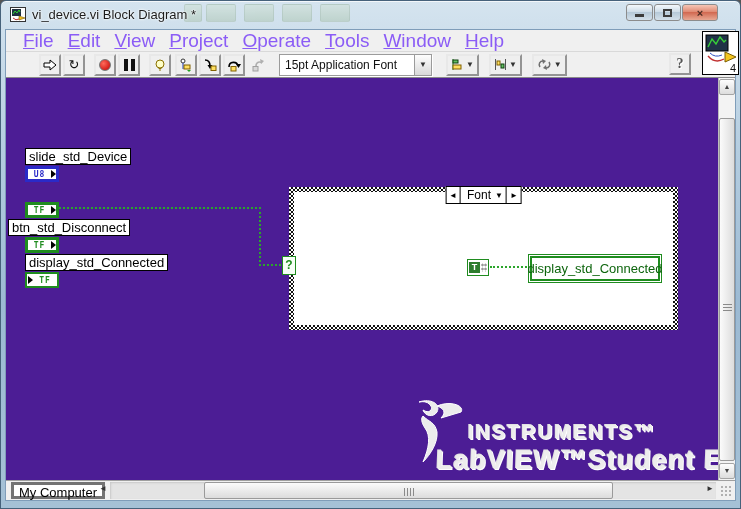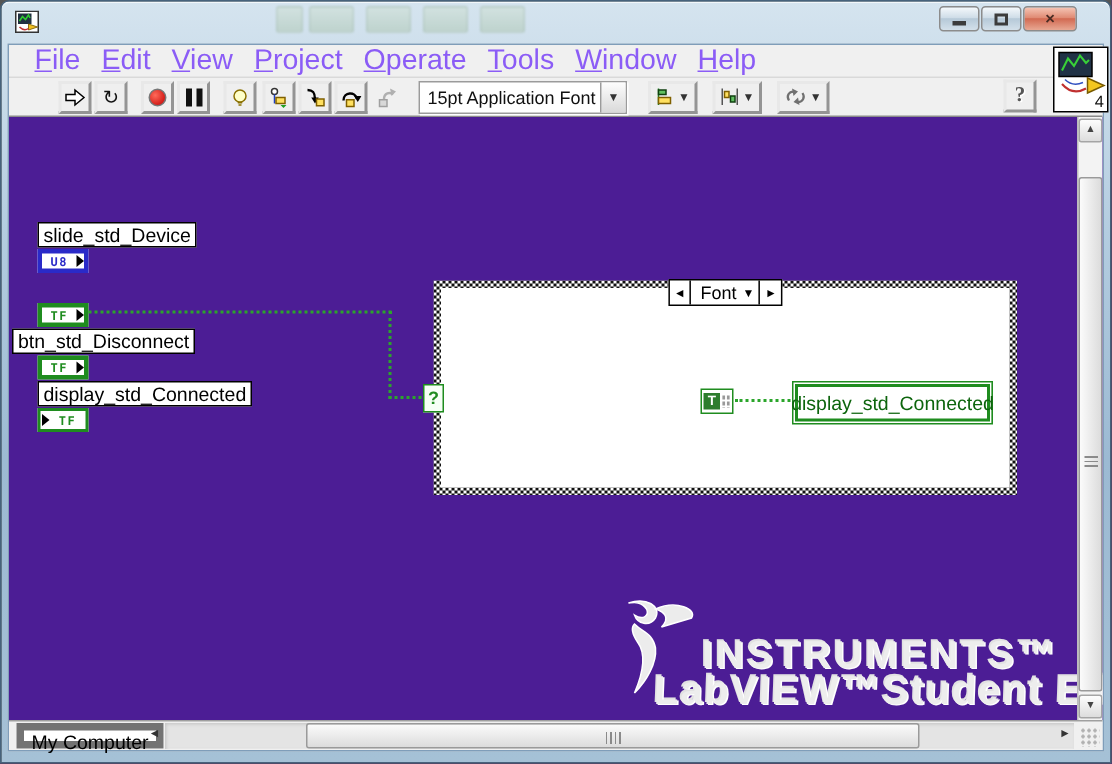--- a/index.html
+++ b/index.html
@@ -37,21 +37,21 @@
     border-bottom:1px solid #8a8a8a; display:flex; align-items:center; }
   .tbtn{ width:22px; height:22px; background:#efefef; border:2px outset #e8e8e8;
     display:flex; align-items:center; justify-content:center; position:relative; flex:none;}
   .tbtn.flat{ border:2px solid transparent; background:transparent; }
   .abort-dot{ width:12px; height:12px; border-radius:50%; border:1px solid #777;
     background:radial-gradient(circle at 35% 35%, #ff6a5a, #c40000);}
   .pause-bars{ display:flex; gap:3px;}
   .pause-bars div{ width:4px; height:12px; background:#111;}
   .font-box{ height:22px; display:flex; margin-left:10px; flex:none; border:1px solid #9b9b9b;
     background:#fff; box-shadow:1px 1px 0 #fff;}
-  .font-text{ width:120px; font-size:12px; color:#111; display:flex; align-items:center;
+  .font-text{ width:134px; font-size:12px; color:#111; display:flex; align-items:center;
     padding-left:5px; white-space:nowrap; overflow:hidden;}
   .font-drop{ width:17px; border-left:1px solid #9b9b9b; background:linear-gradient(180deg,#fdfdfd,#d9d9d9);
     display:flex; align-items:center; justify-content:center; font-size:8px; color:#333;}
   .dropbtn{ height:22px; border:2px outset #e8e8e8; background:#efefef; display:flex;
     align-items:center; justify-content:center; gap:2px; padding:0 3px; flex:none; font-size:8px; color:#333;}
   .help-btn{ position:absolute; left:663px; top:1px; width:22px; height:22px;
     border:2px outset #e8e8e8; background:#efefef; text-align:center; font-size:14px;
     font-weight:bold; color:#555; font-family:"Liberation Serif",serif; line-height:18px;
     text-shadow:1px 1px 0 #fff;}
   .vi-icon{ position:absolute; left:696px; top:1px; width:37px; height:44px; background:#fff;
@@ -88,37 +88,37 @@
     font-weight:bold; text-align:center; line-height:11px;}
   .bool-const .dots{ width:6px; height:9px; margin-left:1px;
     background-image:radial-gradient(#999 1px, transparent 1.2px); background-size:3px 4px;}
   .local-var{ position:absolute; left:522px; top:176px; width:134px; height:29px; background:#fff;
     border:1px solid #1f8c1f; box-shadow:inset 0 0 0 1px #fff, inset 0 0 0 3px #1f8c1f;
     display:flex; align-items:center; justify-content:center; font-size:13px; color:#0d650d; z-index:2;}
   
   .wm{ position:absolute; color:#ededed; font-weight:bold;
     text-shadow:1px 1px 0 #fff, -1px -1px 0 #e2e2e2; white-space:nowrap; }
   .wm1{ left:467px; top:320px; font-size:23px; letter-spacing:4px;}
-  .wm2{ left:462px; top:343px; font-size:26px; letter-spacing:2px;}
+  .wm2{ left:462px; top:343px; font-size:20px; letter-spacing:2px;}
   .wm3{ left:430px; top:367px; font-size:27px; letter-spacing:1px; transform:skewX(-2deg);}
   .eagle{ position:absolute; left:405px; top:318px;}
   
   .vscroll{ position:absolute; right:0; top:0; bottom:0; width:17px; background:#f3f3f3;
     border-left:1px solid #bdbdbd;}
   .vs-btn{ position:absolute; left:0; width:16px; height:16px;
     background:linear-gradient(180deg,#fdfdfd,#ddd); border:1px solid #a5a5a5; border-radius:2px;
     font-size:7px; color:#444; text-align:center; line-height:14px;}
   .vs-thumb{ position:absolute; left:0; top:40px; width:16px; height:343px;
     background:linear-gradient(90deg,#fbfbfb,#dcdcdc); border:1px solid #9a9a9a; border-radius:2px;}
   .vs-grip{ position:absolute; left:3px; top:185px; width:9px; height:8px;
     background:repeating-linear-gradient(180deg,#8a8a8a 0 1px, transparent 1px 3px);}
   
   .statusbar{ position:absolute; left:0; right:0; bottom:0; height:20px; background:#f0f0f0;
     border-top:1px solid #9f9f9f;}
-  .ctx-box{ position:absolute; left:5px; top:1px; height:17px; border:5px solid #737373; background:#fff;
+  .ctx-box{ position:absolute; left:5px; top:1px; height:17px; border:3px solid #737373; background:#fff;
     font-size:13px; color:#000; padding:0 5px; line-height:15px;}
   .hs-arrow{ position:absolute; top:3px; font-size:8px; color:#333;}
   .hs-track{ position:absolute; left:104px; top:1px; height:17px; width:606px; background:#e4e4e4;
     box-shadow:inset 1px 1px 2px #c8c8c8;}
   .hs-thumb{ position:absolute; left:198px; top:1px; width:409px; height:17px;
     background:linear-gradient(180deg,#fbfbfb,#dcdcdc); border:1px solid #9a9a9a; border-radius:2px;}
   .hs-grip{ position:absolute; left:50%; top:5px; width:10px; height:8px; transform:translateX(-50%);
     background:repeating-linear-gradient(90deg,#8a8a8a 0 1px, transparent 1px 3px);}
   .corner-grip{ position:absolute; right:2px; bottom:2px; width:13px; height:13px;
     background-image:radial-gradient(#b0b0b0 1px, transparent 1.3px); background-size:4px 4px;}
@@ -136,20 +136,21 @@
     <div class="artifact" style="left:319px;width:30px;"></div>
     <span class="app-icon">
       <svg width="17" height="16" viewBox="0 0 17 16">
         <rect x="0.5" y="0.5" width="15" height="14" fill="#fff" stroke="#333"></rect>
         <rect x="2" y="2" width="9" height="7" fill="#203040"></rect>
         <polyline points="3,7 5,4 7,6 9,3 10,5" fill="none" stroke="#30d030" stroke-width="1"></polyline>
         <path d="M9 9 L15 11 L9 13 Z" fill="#f0c020" stroke="#806000" stroke-width=".6"></path>
         <path d="M3 11 q3 3 6 1" fill="none" stroke="#c03030" stroke-width="1"></path>
       </svg>
     </span>
+    <span class="title-text">vi_device.vi Block Diagram *</span>
     <div class="win-controls">
       <div class="wbtn">
           <span class="min-glyph"></span>
         </div>
       <div class="wbtn">
           <span class="max-glyph"></span>
         </div>
       <div class="wbtn close">
           <span>×</span>
         </div>

